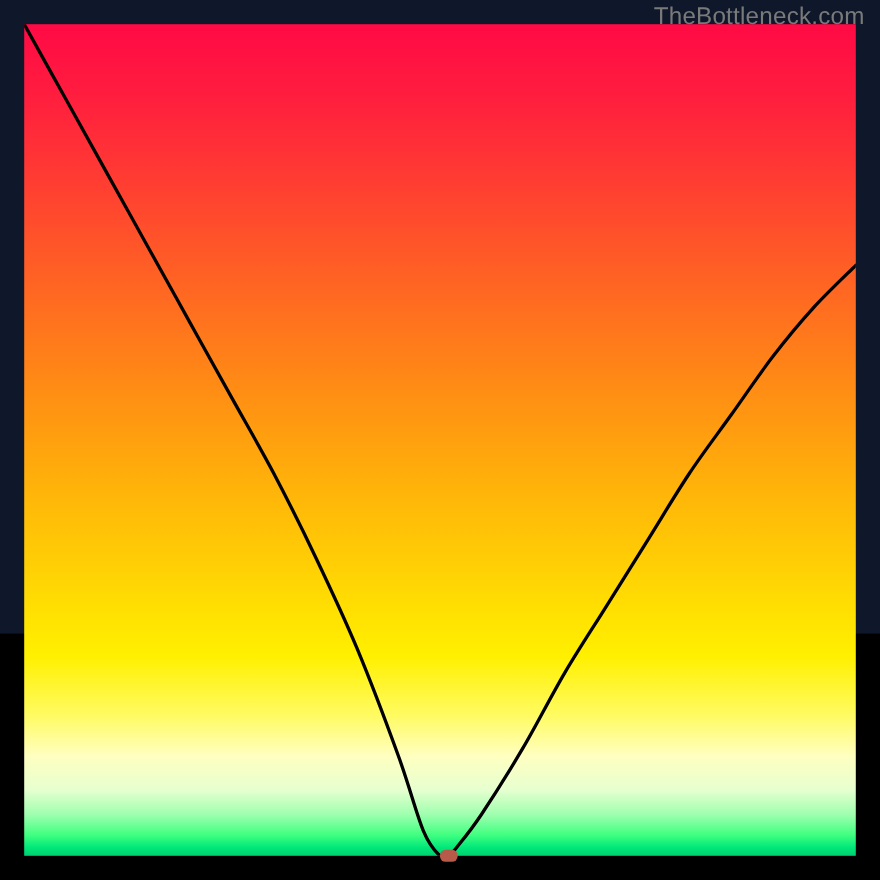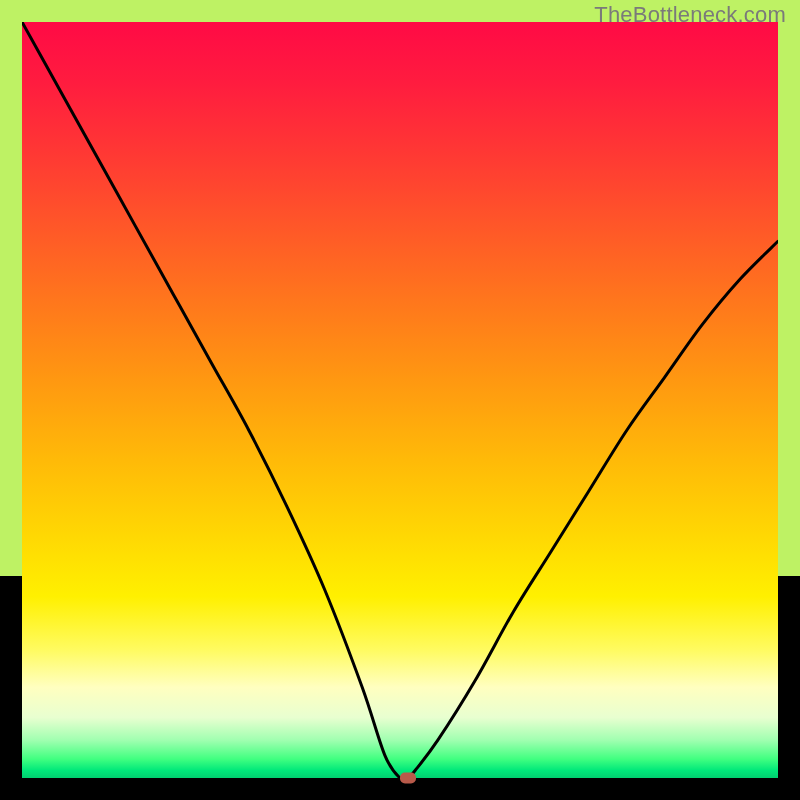--- a/index.html
+++ b/index.html
@@ -8,21 +8,21 @@
     width: 800px;
     height: 800px;
     background: #000;
     overflow: hidden;
     font-family: Arial, Helvetica, sans-serif;
   }
   .frame {
     position: relative;
     width: 800px;
     height: 576px;
-    background: #bef264;
+    background: #0f172a;
   }
   .watermark {
     position: absolute;
     top: 2px;
     right: 14px;
     color: #7a7a7a;
     font-size: 22px;
     font-weight: 500;
     letter-spacing: 0.2px;
     z-index: 10;

